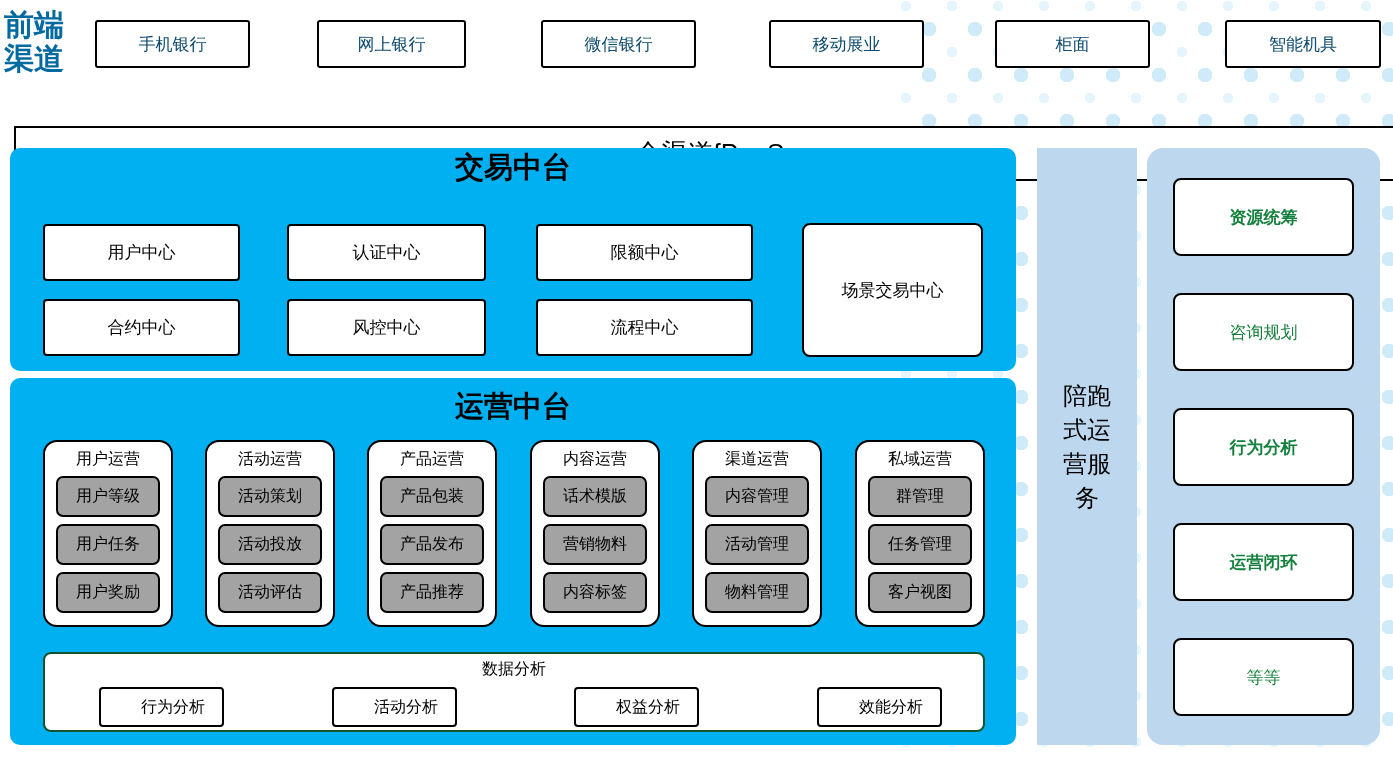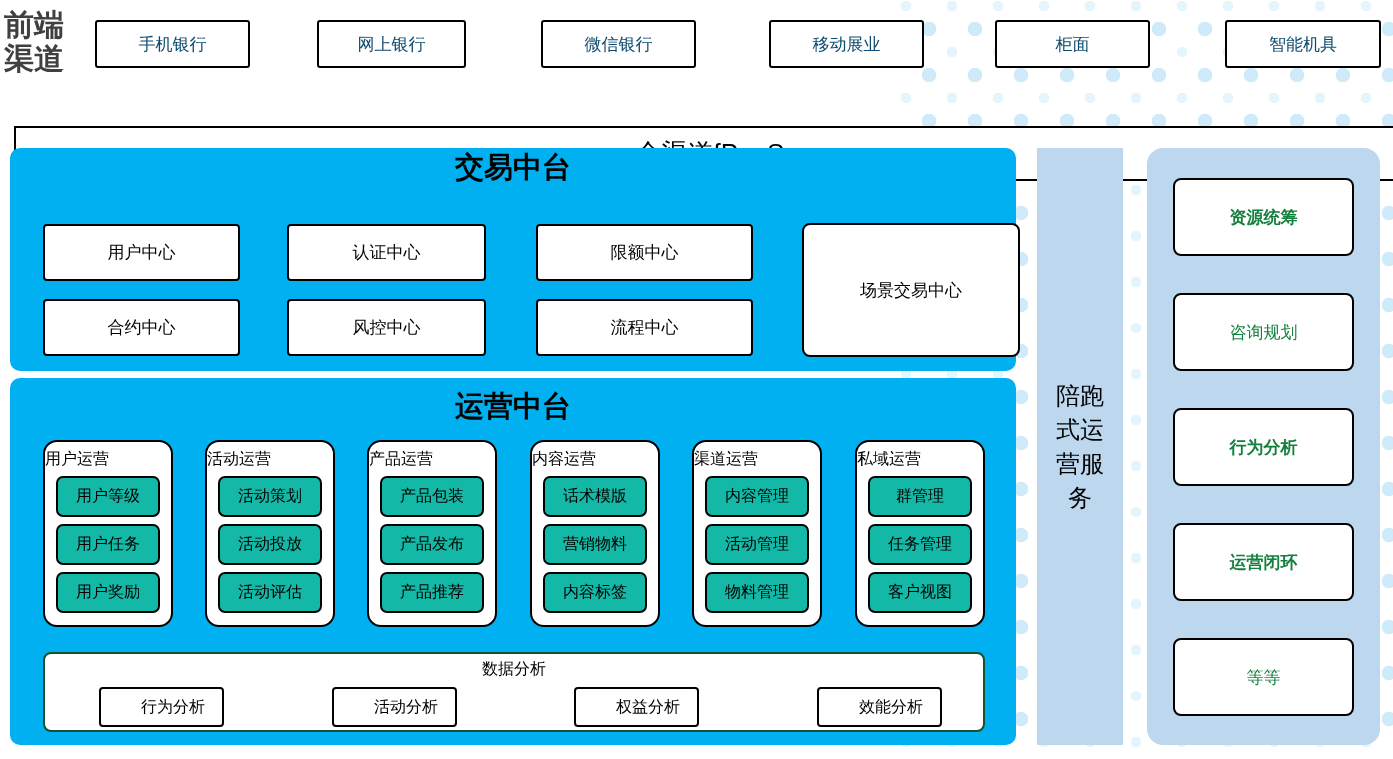--- a/index.html
+++ b/index.html
@@ -25,21 +25,21 @@
     background-position: 8px 6px, 31px 29px;
     z-index: 0;
   }
   .layer { position: absolute; z-index: 1; }
 
   
   .front-label {
     left: 4px; top: 8px; width: 88px;
     font-family: Liberation Serif, serif;
     font-weight: bold; font-size: 30px; line-height: 34px;
-    color: #404040; text-align: left; word-break: break-all;
+    color: #0369a1; text-align: left; word-break: break-all;
     width: 70px;
   }
   .chan {
     top: 20px; height: 48px;
     background: #fff; border: 2px solid #000; border-radius: 3px;
     display: flex; align-items: center; justify-content: center;
     font-size: 17px; color: #0c4a6e;
   }
   
   .fpaas {
@@ -69,48 +69,48 @@
   }
   .scenario { border-radius: 8px; }
 
   
   .group {
     position: absolute; top: 62px; width: 130px; height: 187px;
     background: #fff; border: 2px solid #000; border-radius: 14px;
     display: flex; flex-direction: column;
   }
   .group-title {
-    font-size: 16px; color: #000;
+    text-align: center; font-size: 16px; color: #000;
     margin-top: 7px; margin-bottom: 6px;
   }
   .group-items {
     display: flex; flex-direction: column; gap: 7px; padding: 0 11px;
   }
   .gitem {
-    height: 41px; background: #14b8a6; border: 2px solid #000; border-radius: 7px;
+    height: 41px; background: #a3a3a3; border: 2px solid #000; border-radius: 7px;
     display: flex; align-items: center; justify-content: center;
     font-size: 16px; color: #000;
   }
   
   .analysis {
     position: absolute; left: 33px; top: 274px; width: 942px; height: 80px;
     background: #fff; border: 2px solid #14532d; border-radius: 8px;
   }
   .analysis-title {
     text-align: center; font-size: 16px; color: #000; margin-top: 5px;
   }
   .abox {
     position: absolute; top: 33px; width: 125px; height: 40px;
     background: #fff; border: 2px solid #000; border-radius: 4px;
     display: flex; align-items: center; justify-content: center;
     font-size: 16px; color: #000; padding-left: 23px;
   }
   
   .sidebar {
-    left: 1037px; top: 148px; width: 86px; height: 597px;
+    left: 1037px; top: 148px; width: 100px; height: 597px;
     background: #BDD7EE;
     display: flex; align-items: center; justify-content: center;
   }
   .sidebar-text {
     width: 56px; font-size: 24px; font-weight: 500; line-height: 34px;
     color: #000; text-align: center; word-break: break-all;
   }
   .service {
     left: 1147px; top: 148px; width: 233px; height: 597px;
     background: #BDD7EE; border-radius: 16px;
@@ -141,21 +141,21 @@
   <div class="layer fpaas">全渠道fPaaS</div>
 
   <div class="layer panel trading">
     <div class="panel-title">交易中台</div>
     <div class="wbox" style="left:33px;top:76px;width:197px;height:57px">用户中心</div>
     <div class="wbox" style="left:277px;top:76px;width:199px;height:57px">认证中心</div>
     <div class="wbox" style="left:526px;top:76px;width:217px;height:57px">限额中心</div>
     <div class="wbox" style="left:33px;top:151px;width:197px;height:57px">合约中心</div>
     <div class="wbox" style="left:277px;top:151px;width:199px;height:57px">风控中心</div>
     <div class="wbox" style="left:526px;top:151px;width:217px;height:57px">流程中心</div>
-    <div class="wbox scenario" style="left:792px;top:75px;width:218px;height:134px">场景交易中心</div>
+    <div class="wbox scenario" style="left:792px;top:75px;width:181px;height:134px">场景交易中心</div>
   </div>
 
   <div class="layer panel operation">
     <div class="panel-title">运营中台</div>
 
     <div class="group" style="left:33px">
       <div class="group-title">用户运营</div>
       <div class="group-items">
         <div class="gitem">用户等级</div>
         <div class="gitem">用户任务</div>

